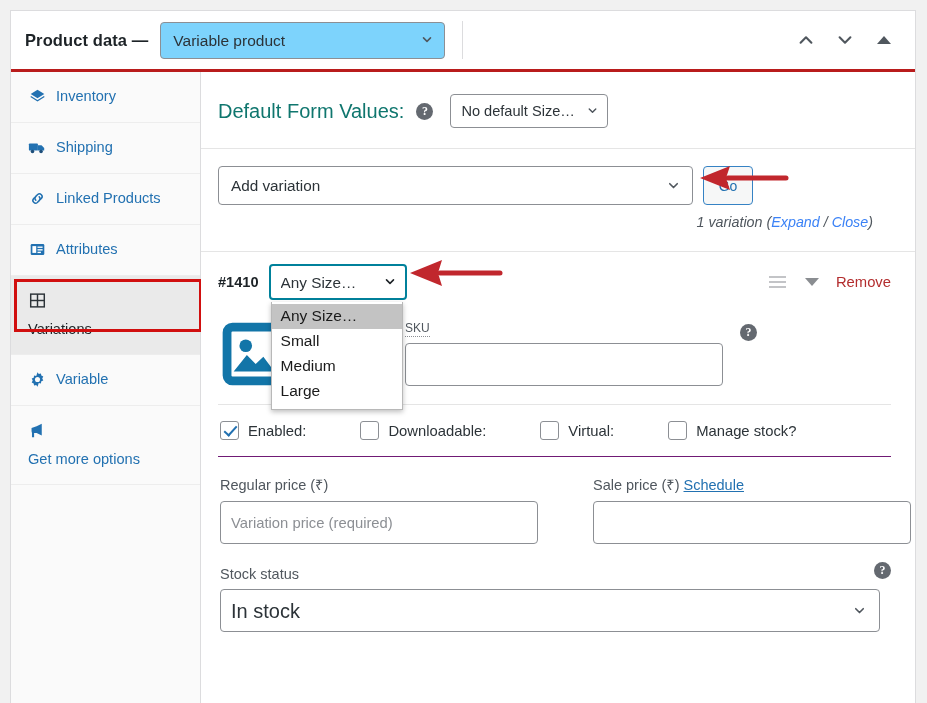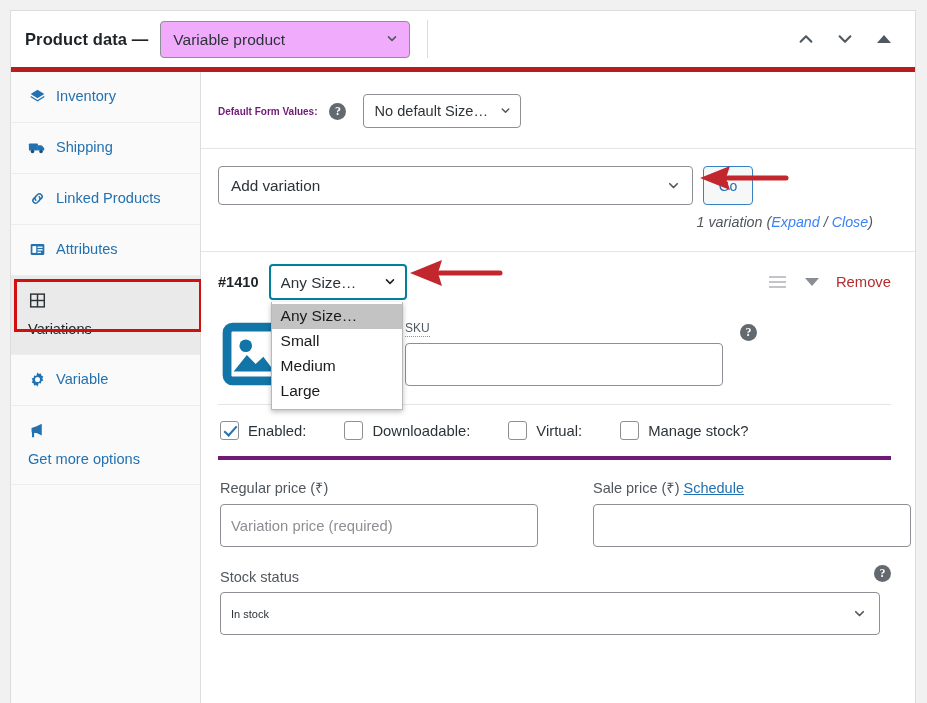--- a/index.html
+++ b/index.html
@@ -23,47 +23,47 @@
     width: 906px; height: 693px;
     background: #ffffff;
     border: 1px solid #dcdcde;
     border-bottom: none;
   }
 
   
   .panel-header {
     position: relative;
     height: 61px;
-    border-bottom: 5px solid #b91c1c;
+    border-bottom: 3px solid #b91c1c;
     display: flex;
     align-items: center;
     padding: 0 12px 0 14px;
     background: #fff;
   }
   .panel-title {
     font-size: 16.5px;
     font-weight: 700;
     color: #1d2327;
     letter-spacing: .1px;
     white-space: nowrap;
   }
   .type-select-wrap {
     position: relative;
     margin-left: 12px;
   }
   .type-select {
     appearance: none;
     -webkit-appearance: none;
-    width: 250px;
+    width: 285px;
     height: 37px;
     padding: 0 34px 0 12px;
     font-size: 15.5px;
     font-family: "Liberation Sans", sans-serif;
     color: #2c3338;
-    background: #f0abfc;
+    background: #7dd3fc;
     border: 1px solid #8c8f94;
     border-radius: 4px;
     line-height: 35px;
   }
   .type-select-wrap .chev {
     position: absolute;
     right: 11px; top: 50%;
     transform: translateY(-50%);
     pointer-events: none;
     width: 14px; height: 14px;
@@ -151,23 +151,23 @@
     overflow: hidden;
   }
 
   .defaults-row {
     display: flex;
     align-items: center;
     padding: 22px 14px 20px 17px;
     border-bottom: 1px solid #e5e5e5;
   }
   .defaults-label {
-    font-size: 10px;
-    font-weight: 700;
-    color: #701a75;
+    font-size: 20px;
+    font-weight: 400;
+    color: #0f766e;
   }
   .help-tip {
     display: inline-flex;
     width: 17px; height: 17px;
     border-radius: 50%;
     background: #646970;
     color: #fff;
     font-size: 12px;
     font-weight: 700;
     align-items: center; justify-content: center;
@@ -366,22 +366,22 @@
   }
   .row-help {
     position: absolute;
     right: -22px; top: 6px;
   }
 
   .checks-row {
     display: flex;
     align-items: center;
     padding: 16px 0 16px 2px;
-    gap: 0;
-    border-bottom: 4px solid #701a75;
+    gap: 16px;
+    border-bottom: 1px solid #701a75;
   }
   .check-item {
     display: flex; align-items: center;
     font-size: 14.8px;
     color: #2c3338;
     cursor: pointer;
   }
   .check-item + .check-item { margin-left: 38px; }
   .cbox {
     width: 19px; height: 19px;
@@ -435,21 +435,21 @@
     position: relative;
     padding: 6px 0 10px 2px;
   }
   .stock-select-wrap { position: relative; width: 660px; }
   .stock-select {
     appearance: none; -webkit-appearance: none;
     width: 660px; height: 43px;
     padding: 0 36px 0 10px;
     border: 1px solid #8c8f94;
     border-radius: 4px;
-    font-size: 11px;
+    font-size: 20px;
     font-family: "Liberation Sans", sans-serif;
     color: #2c3338;
     background: #fff;
   }
   .stock-select-wrap .chev {
     position: absolute; right: 13px; top: 50%;
     transform: translateY(-50%); pointer-events: none;
     width: 15px; height: 15px;
   }
   .stock-help {

